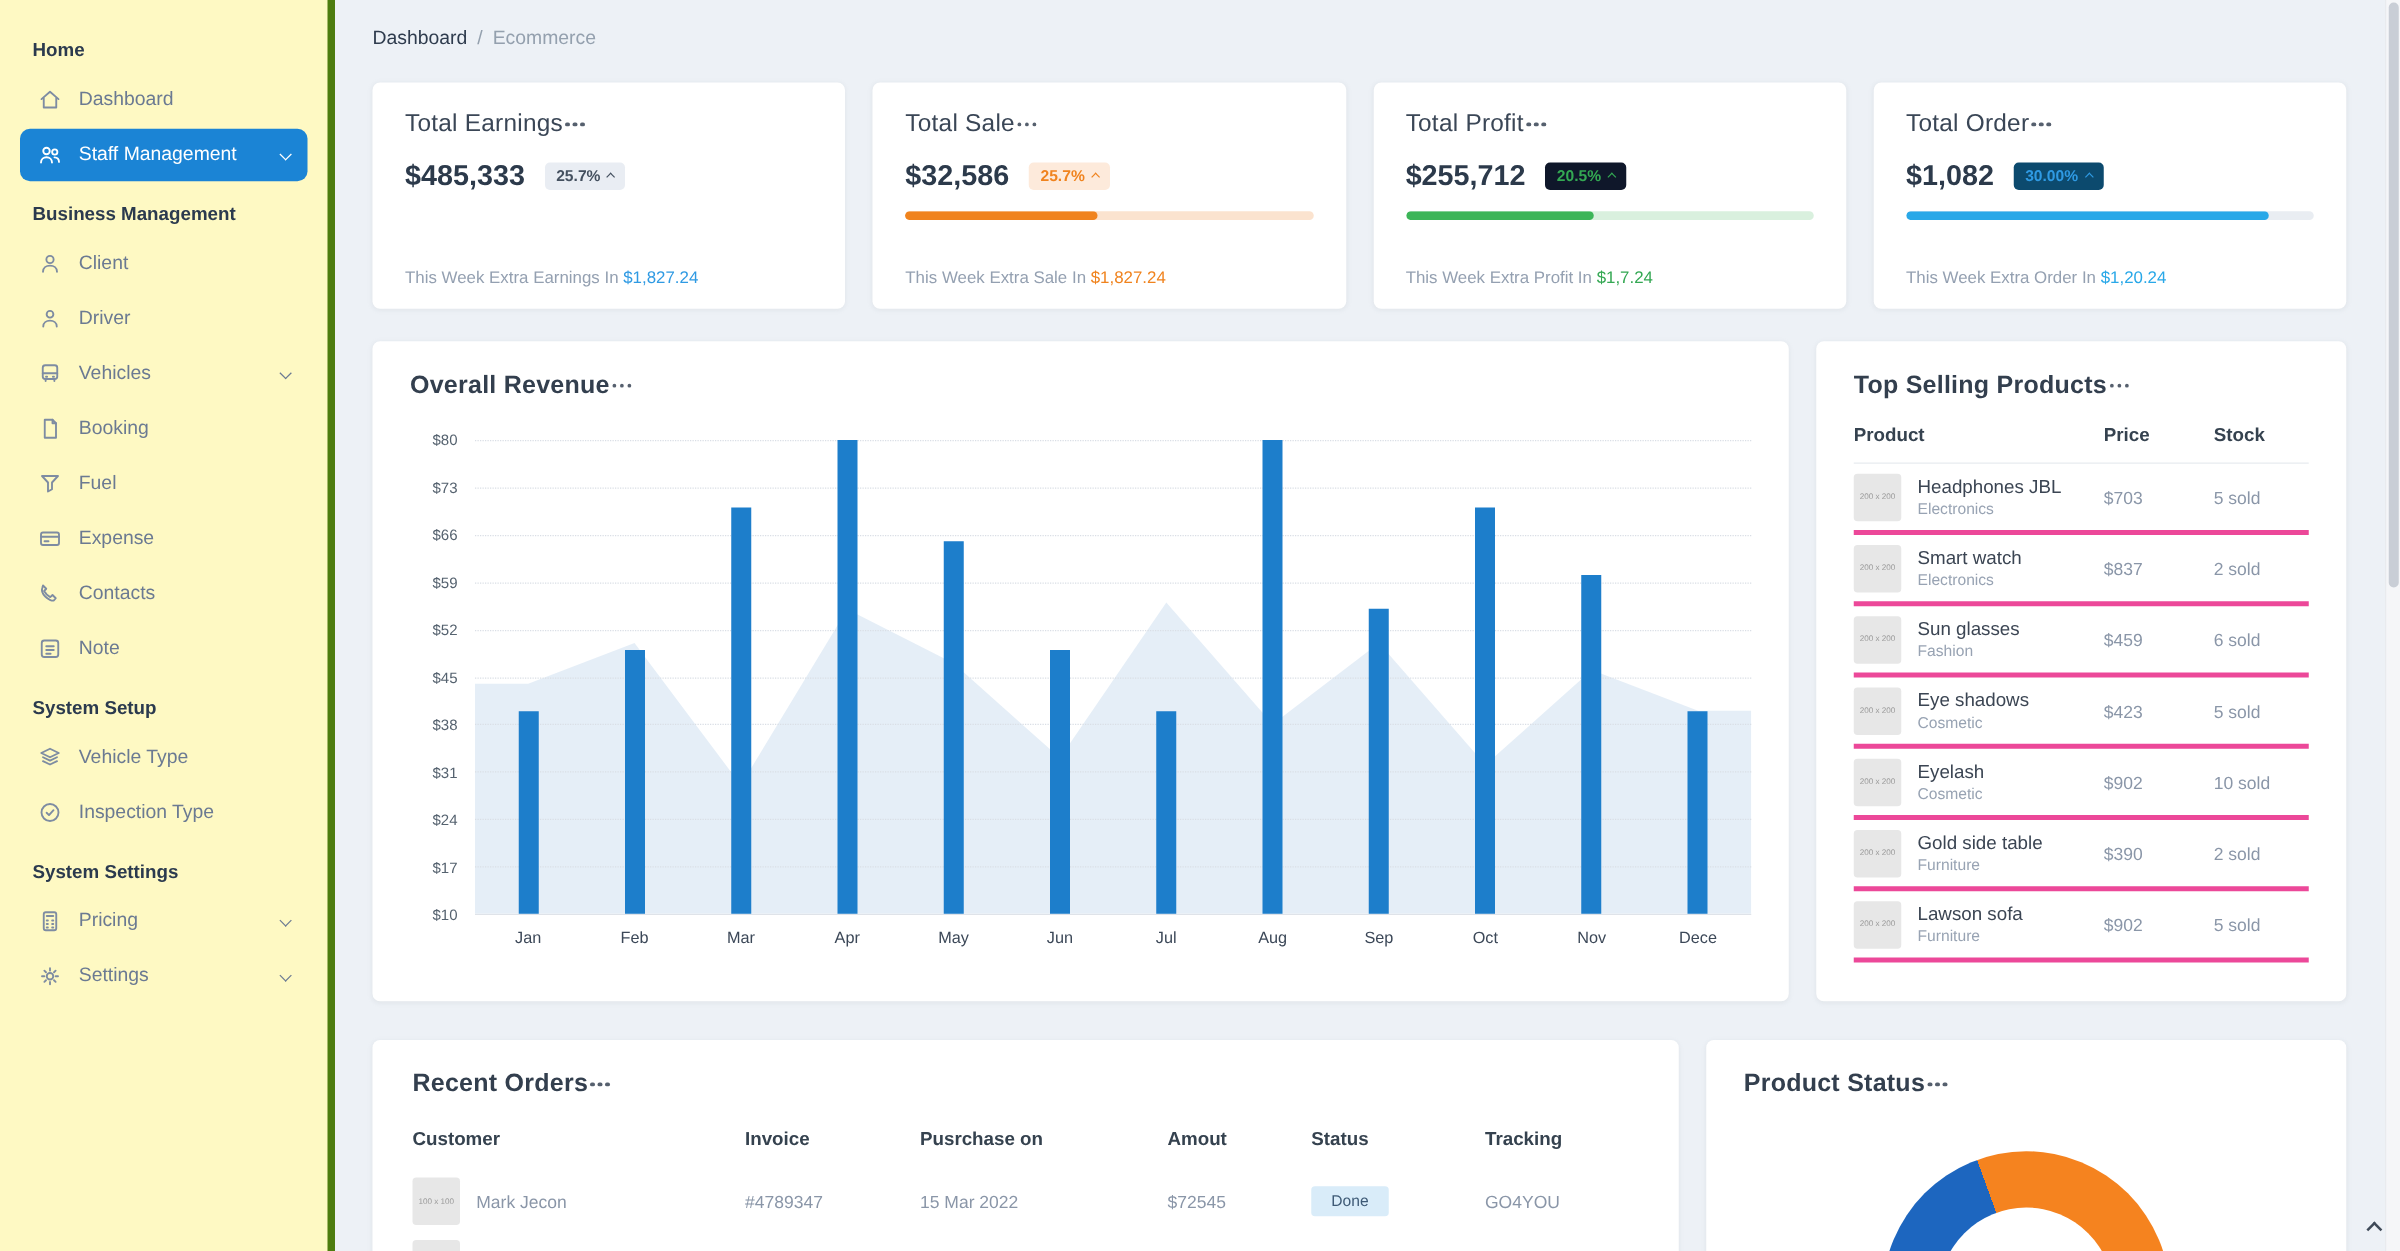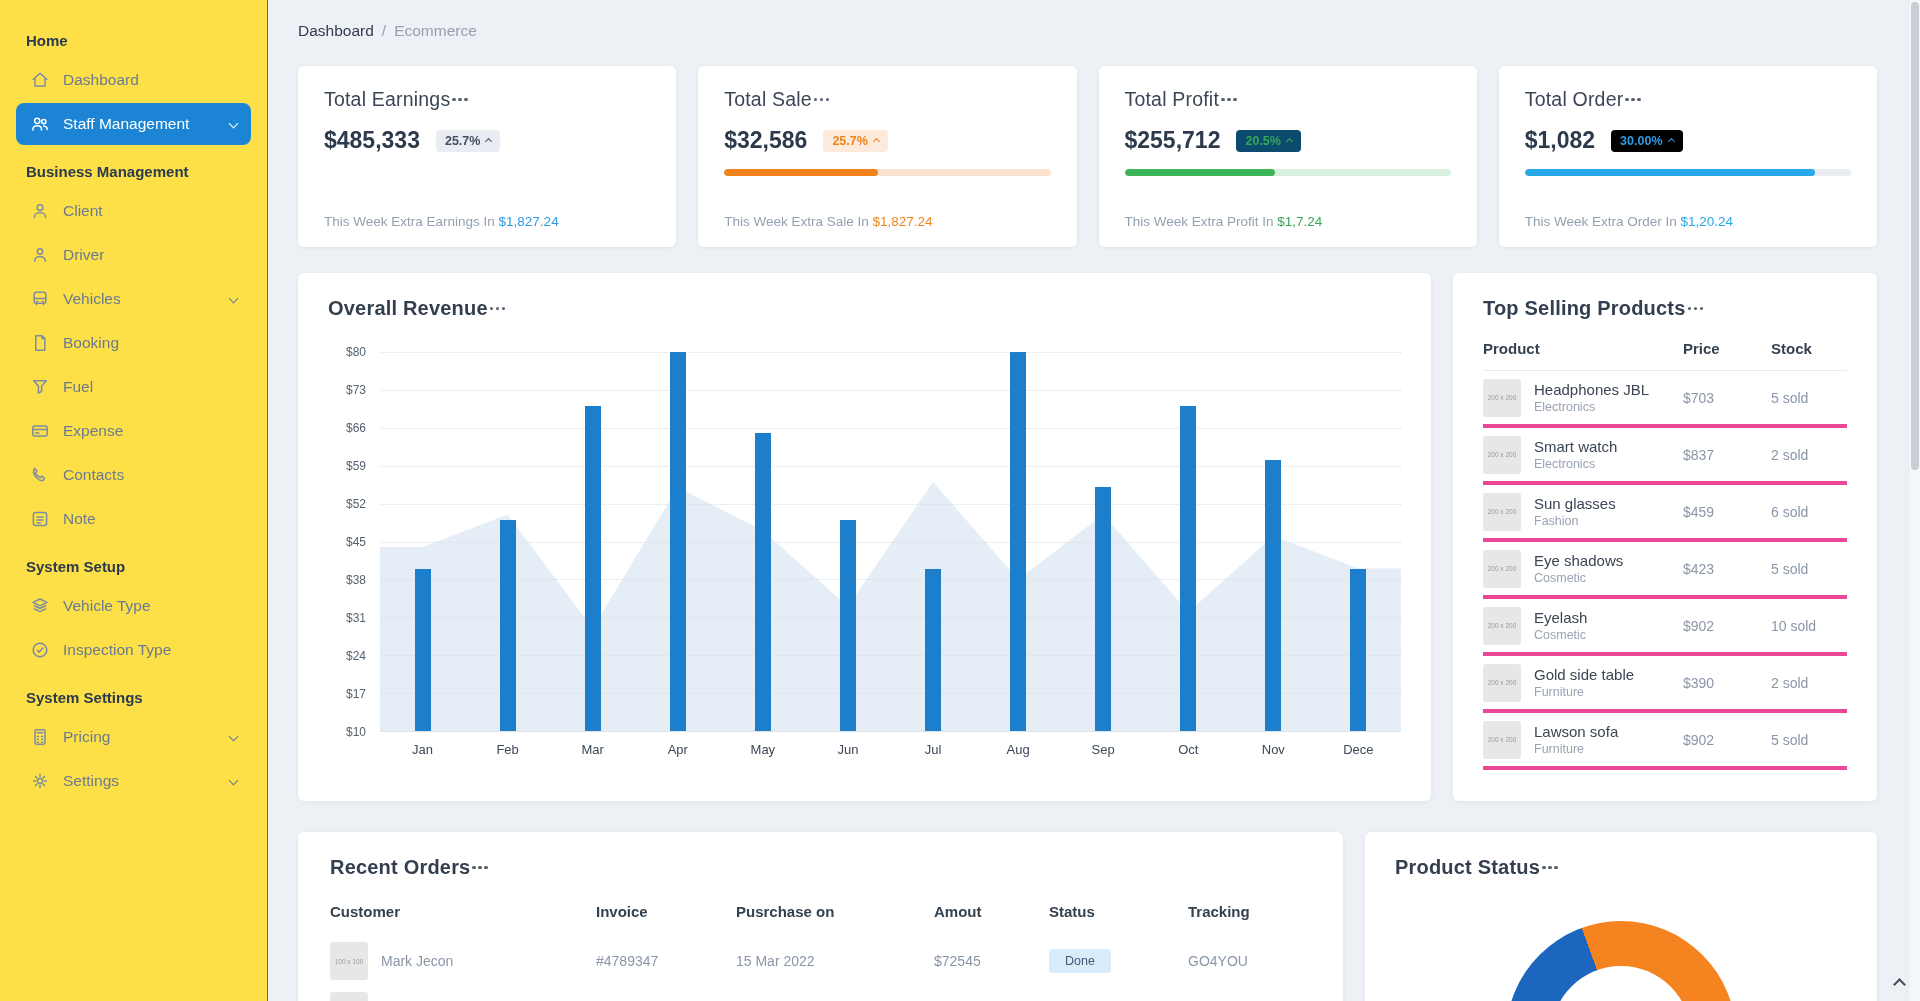--- a/index.html
+++ b/index.html
@@ -1,19 +1,19 @@
 <!DOCTYPE html>
 <html><head>
 <meta charset="utf-8">
 <style>
   *{margin:0;padding:0;box-sizing:border-box}
   html,body{width:1920px;height:1001px;overflow:hidden;font-family:"Liberation Sans",sans-serif;background:#edf1f6;color:#3a4656}
 
   
-  .sidebar{position:absolute;left:0;top:0;bottom:0;width:268px;background:#fde047;border-right:1px solid #4d7c0f;padding-top:16px;z-index:2;overflow:hidden}
+  .sidebar{position:absolute;left:0;top:0;bottom:0;width:268px;background:#fef9c3;border-right:6px solid #4d7c0f;padding-top:16px;z-index:2;overflow:hidden}
   .nav-header{font-size:15px;font-weight:700;color:#2b3a4e;padding:16px 26px 8px}
   .nav-item{display:flex;align-items:center;gap:13px;height:42px;margin:2px 16px;padding:0 14px;border-radius:8px;color:#6b7a92;font-size:15.5px;cursor:pointer}
   .nav-item .nav-icon{width:20px;height:20px;color:#7e8ca2;display:flex;flex:none}
   .nav-icon svg{width:20px;height:20px;fill:none;stroke:currentColor;stroke-width:1.5;stroke-linecap:round;stroke-linejoin:round}
   .nav-item.active{background:#1b84d5;color:#fff}
   .nav-item.active .nav-icon{color:#fff}
   .chev{width:7px;height:7px;border-right:1.8px solid currentColor;border-bottom:1.8px solid currentColor;display:inline-block;flex:none}
   .chev.down{transform:rotate(45deg);margin-top:-2px}
   .chev.up{transform:rotate(-135deg)}
   .nav-item .chev{margin-left:auto}
@@ -277,39 +277,39 @@
         <div class="card-head">
           <h2 class="card-title">Total Profit</h2>
           <div class="menu-dots">
             <span></span>
             <span></span>
             <span></span>
           </div>
         </div>
         <div class="stat-line">
           <span class="stat-value">$255,712</span>
-          <span class="badge" style="background: #0c4a6e; color: rgb(52, 168, 83);">20.5%<i class="chev up"></i></span>
+          <span class="badge" style="background: #0f172a; color: rgb(52, 168, 83);">20.5%<i class="chev up"></i></span>
         </div>
         <div class="progress" style="background: rgb(217, 240, 222);">
           <div class="progress-fill" style="width: 46%; background: rgb(60, 181, 88);"></div>
         </div>
         <div class="stat-foot"><span class="foot-text">This Week Extra Profit In </span><span class="foot-amount" style="color: rgb(52, 168, 83);">$1,7.24</span></div>
       </section>
       <section class="card stat-card">
         <div class="card-head">
           <h2 class="card-title">Total Order</h2>
           <div class="menu-dots">
             <span></span>
             <span></span>
             <span></span>
           </div>
         </div>
         <div class="stat-line">
           <span class="stat-value">$1,082</span>
-          <span class="badge" style="background: #000000; color: rgb(47, 154, 227);">30.00%<i class="chev up"></i></span>
+          <span class="badge" style="background: #0c4a6e; color: rgb(47, 154, 227);">30.00%<i class="chev up"></i></span>
         </div>
         <div class="progress" style="background: rgb(233, 237, 242);">
           <div class="progress-fill" style="width: 89%; background: rgb(41, 168, 232);"></div>
         </div>
         <div class="stat-foot"><span class="foot-text">This Week Extra Order In </span><span class="foot-amount" style="color: rgb(41, 168, 232);">$1,20.24</span></div>
       </section>
     </div>
 
   <div class="mid-row">
     <section class="card revenue-card">

